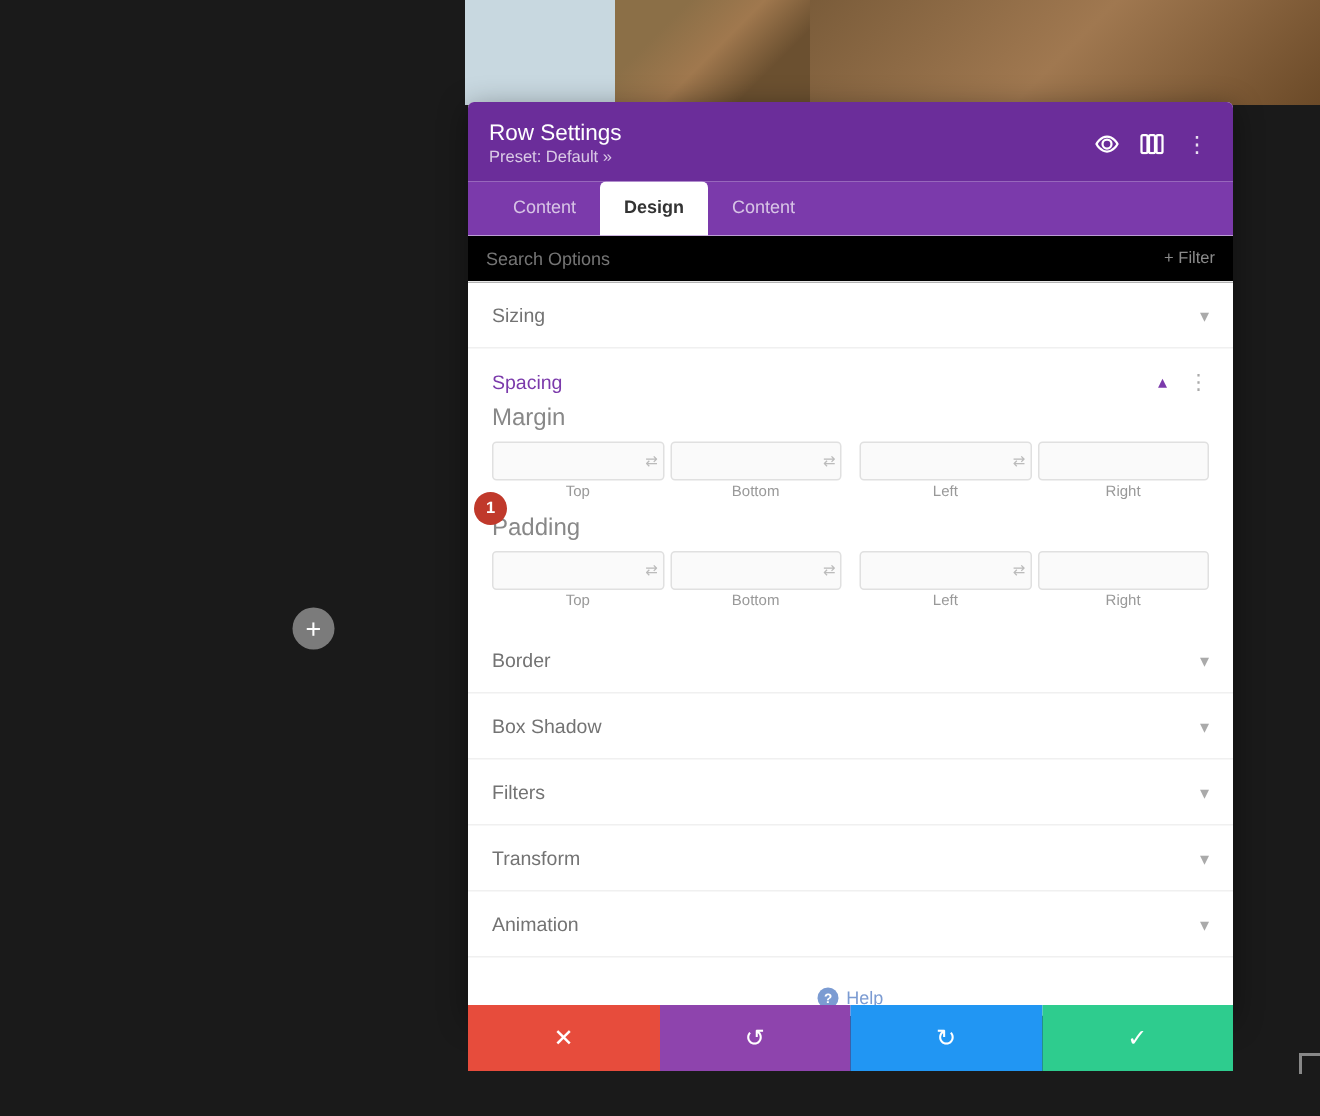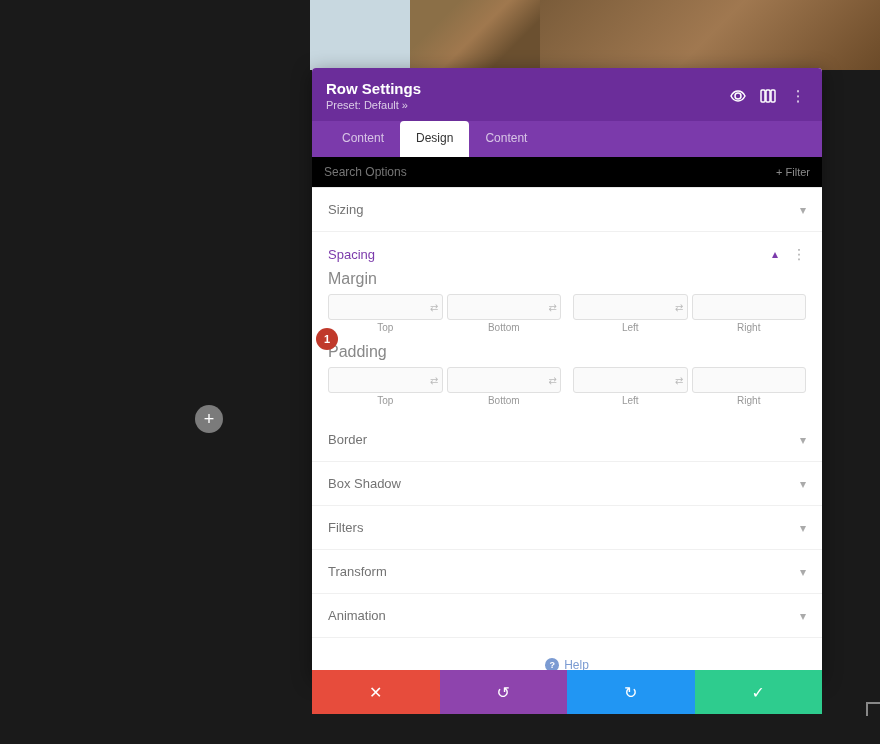--- a/index.html
+++ b/index.html
@@ -69,21 +69,21 @@
       background: #6b2d9a;
       padding: 12px 14px 10px;
       display: flex;
       align-items: center;
       justify-content: space-between;
     }
     .panel-title-group {}
     .panel-title {
       color: white;
       font-size: 15px;
-      font-weight: 700;
+      font-weight: 400;
     }
     .panel-preset {
       color: rgba(255,255,255,0.75);
       font-size: 11px;
       margin-top: 2px;
     }
     .panel-header-icons {
       display: flex;
       gap: 10px;
       align-items: center;
@@ -110,21 +110,21 @@
       color: rgba(255,255,255,0.7);
       font-size: 12px;
       cursor: pointer;
       border-bottom: 2px solid transparent;
     }
     .tab.active {
       color: white;
       background: white;
       color: #333;
       border-radius: 4px 4px 0 0;
-      font-weight: 400;
+      font-weight: 700;
     }
 
     
     .search-bar {
       background: #000000;
       padding: 8px 12px;
       display: flex;
       align-items: center;
       justify-content: space-between;
       border-bottom: 1px solid #e8e8e8;

